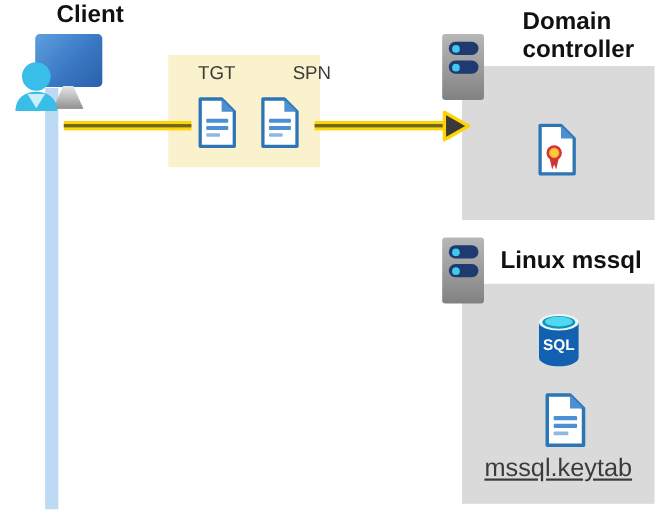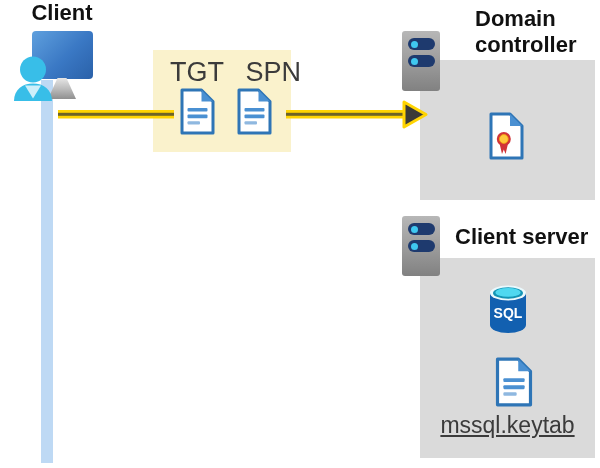--- a/index.html
+++ b/index.html
@@ -3,23 +3,23 @@
 <meta charset="utf-8">
 <style>
   html,body{margin:0;padding:0;}
   body{
     width:600px;height:468px;background:#ffffff;overflow:hidden;position:relative;
     font-family:"Liberation Sans", sans-serif;
   }
   .abs{position:absolute;}
   
   .title{font-weight:bold;color:#111;font-size:22px;line-height:26px;}
-  .sub-label{color:#3b3b3b;font-size:27px;}
+  .sub-label{color:#3b3b3b;font-size:17px;}
   
-  .client-title{left:0;top:6;width:124px;text-align:center;}
+  .client-title{left:0;top:6;width:124px;text-align:center;padding-left:20px;}
   .monitor{left:32px;top:31px;width:61px;height:48px;border-radius:4px;
     background:linear-gradient(135deg,#5fa0de 0%,#3a78c4 55%,#2a61a9 100%);}
   .stand{left:48px;top:78px;width:28px;height:21px;
     background:linear-gradient(180deg,#e6e6e6 0%,#b9b9b9 55%,#8f8f8f 100%);
     clip-path:polygon(34% 0,66% 0,100% 100%,0 100%);}
   .vline{left:41px;top:80px;width:12px;height:383px;background:#bed9f4;}
   
   .ticket-box{left:153px;top:50px;width:138px;height:102px;background:#faf2cc;}
   .tgt-label{left:162px;top:57px;width:70px;text-align:center;}
   .spn-label{left:211px;top:57px;width:70px;text-align:right;padding-left:20px;}
@@ -100,21 +100,21 @@
 
 <div class="abs panel lx-panel"></div>
 <div class="abs server server-lx">
   <div class="bar bar1">
       <div class="dot"></div>
     </div>
   <div class="bar bar2">
       <div class="dot"></div>
     </div>
 </div>
-<div class="abs title lx-title">Client server</div>
+<div class="abs title lx-title">Linux mssql</div>
 
 <svg class="abs sql" width="40" height="50" viewBox="0 0 40 50">
   <path d="M2 9 L2 41 A18 8 0 0 0 38 41 L38 9 Z" fill="#1260b0"></path>
   <ellipse cx="20" cy="9" rx="18" ry="7.5" fill="#eaf9fd"></ellipse>
   <ellipse cx="20" cy="9" rx="15" ry="5.8" fill="#1494b4"></ellipse>
   <ellipse cx="20" cy="8.4" rx="12.5" ry="4.4" fill="#4fd8f0"></ellipse>
   <text x="20" y="34" text-anchor="middle" font-family="Liberation Sans, sans-serif" font-size="14" font-weight="bold" fill="#ffffff">SQL</text>
 </svg>
 
 <svg class="abs doc-keytab" width="42" height="50" viewBox="0 0 35 47">

